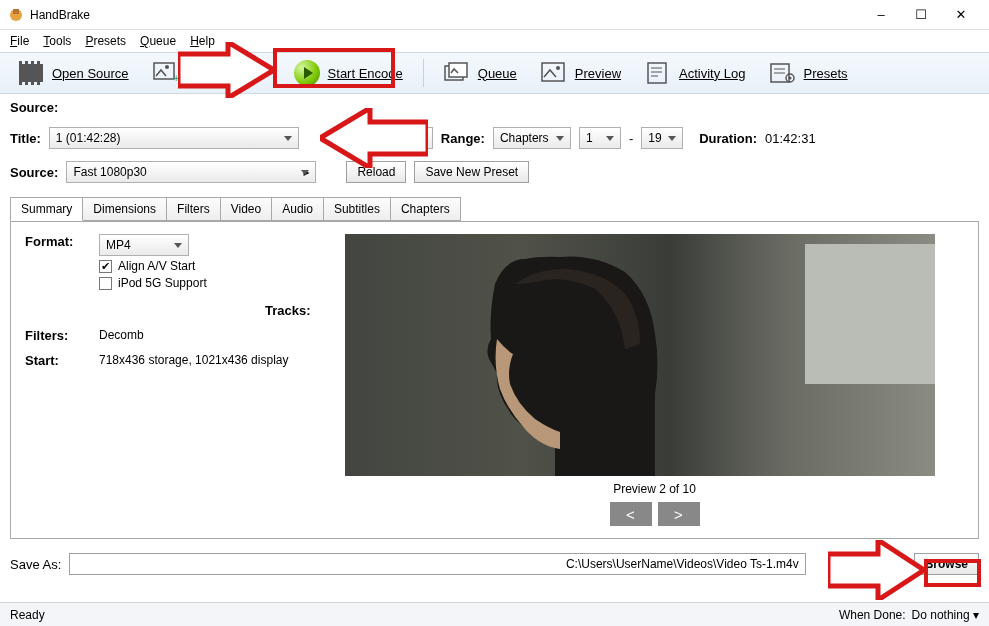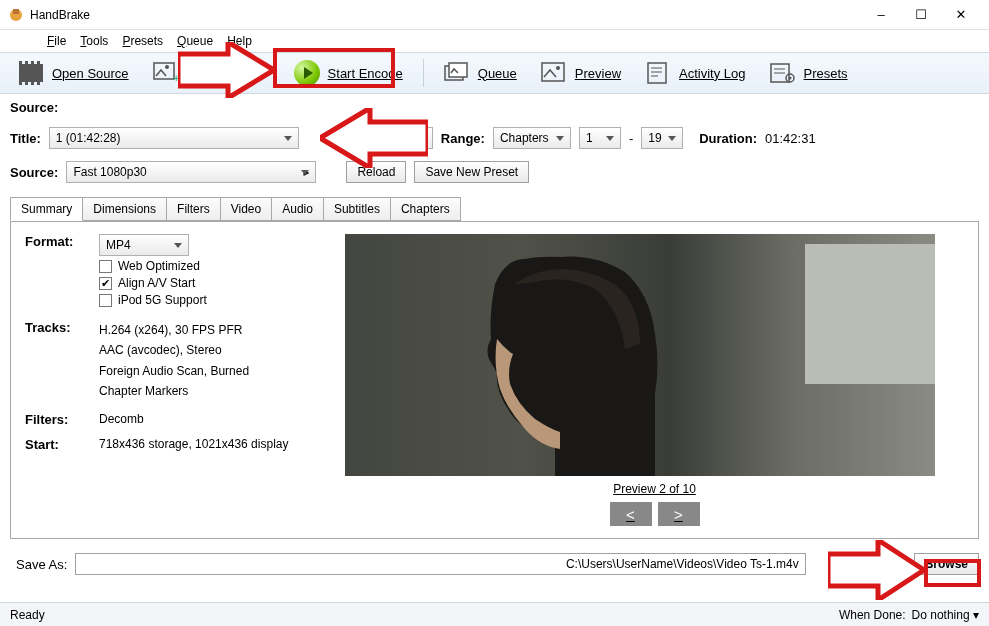--- a/index.html
+++ b/index.html
@@ -1,51 +1,51 @@
 <!DOCTYPE html>
 <html><head>
 <meta charset="utf-8">
 <style>
 * { box-sizing: border-box; margin: 0; padding: 0; }
 body { font-family: "Segoe UI", Tahoma, sans-serif; font-size: 13px; color: #000; background: #fff; width: 989px; height: 626px; overflow: hidden; position: relative; }
 .titlebar { height: 30px; display: flex; align-items: center; padding: 0 8px; border-bottom: 1px solid #e0e0e0; }
 .titlebar .app-icon { width: 16px; height: 16px; margin-right: 6px; }
 .titlebar .title { flex: 1; font-size: 12px; }
 .titlebar .winbtn { width: 40px; height: 28px; display: flex; align-items: center; justify-content: center; cursor: pointer; }
-.menubar { display: flex; gap: 2px; padding: 2px 12px; font-size: 12px; margin-left: 29px; }
+.menubar { display: flex; gap: 2px; padding: 2px 4px; font-size: 12px; }
 .menubar .menu-item { padding: 2px 6px; cursor: pointer; }
 .menubar .menu-item span { text-decoration: underline; }
 .toolbar { background: linear-gradient(#f4f9fe,#e8f0f8); border-top: 1px solid #d0d8e0; border-bottom: 1px solid #d0d8e0; height: 42px; display: flex; align-items: center; padding: 0 10px; gap: 8px; }
 .toolbar .tb-btn { display: flex; align-items: center; gap: 8px; padding: 4px 8px; cursor: pointer; text-decoration: underline; }
 .toolbar .tb-icon { width: 26px; height: 22px; display:flex; align-items:center; justify-content:center; }
 .play-icon { width:26px; height:26px; border-radius:50%; background: radial-gradient(circle at 30% 30%, #d4f7a0, #7cc600 60%, #4a8b00); display:flex; align-items:center; justify-content:center; }
 .play-icon::after { content:""; border-left:9px solid #2a5a00; border-top:6px solid transparent; border-bottom:6px solid transparent; margin-left:3px;}
 .toolbar .divider { width:1px; height:28px; background:#c8d0d8; margin:0 4px;}
 .row { display:flex; align-items:center; padding: 6px 10px; gap:8px; }
 .row .lbl { font-weight:bold; font-size:13px; }
 .dropdown { border:1px solid #b0b0b0; background:linear-gradient(#fff,#eaeaea); height:22px; display:flex; align-items:center; padding:0 20px 0 6px; position:relative; font-size:12px; }
 .dropdown::after { content:""; position:absolute; right:6px; border-left:4px solid transparent; border-right:4px solid transparent; border-top:5px solid #555; }
 .btn { border:1px solid #a0a0a0; background:linear-gradient(#fff,#e8e8e8); height:22px; padding:0 10px; cursor:pointer; font-size:12px; display:flex; align-items:center;}
 .tabs { display:flex; margin: 8px 10px 0 10px; }
 .tab { border:1px solid #a8a8a8; background:linear-gradient(#fcfcfc,#eee); padding:4px 10px; cursor:pointer; font-size:12px; margin-right:-1px; }
 .tab.active { background:#fff; border-bottom:1px solid #fff; z-index:2; position:relative;}
 .tab-body { border:1px solid #a8a8a8; margin:0 10px 8px 10px; padding:12px 14px; }
 .panel-grid { display:flex; gap:20px; }
 .panel-left { flex:0 0 300px; }
-.panel-right { flex:1;text-decoration:underline; }
+.panel-right { flex:1; }
 .form-row { display:flex; align-items:flex-start; margin-bottom:10px; gap:14px;justify-content:flex-end;}
 .form-row .fl { font-weight:bold; width:60px; }
 .form-row .fc { flex:1; }
 .checkbox { display:flex; align-items:center; gap:6px; margin:3px 0; font-size:12px;}
 .checkbox .box { width:13px; height:13px; border:1px solid #777; display:flex; align-items:center; justify-content:center; font-size:11px; background:#fff;}
 .preview-area { width:590px; height:242px; background:#4a4a48; position:relative; overflow:hidden; }
 .preview-caption { text-align:center; margin:6px 0; font-size:12px;}
 .nav-btns { display:flex; justify-content:center; gap:6px;}
 .nav-btns .nb { background:#888; color:#fff; border:none; width:42px; height:24px; cursor:pointer; font-size:15px;}
-.saveas-row { display:flex; align-items:center; padding:6px 10px 8px; gap:8px;margin-left:6px;}
+.saveas-row { display:flex; align-items:center; padding:6px 10px 8px; gap:8px;}
 .saveas-row input { flex:1; border:1px solid #a0a0a0; height:22px; padding:0 6px; font-size:12px; margin-right:100px;text-align:right;}
 .statusbar { position:absolute; bottom:0; left:0; right:0; height:24px; background:#f3f5f8; border-top:1px solid #d0d4d8; display:flex; align-items:center; padding:0 10px; font-size:12px;}
 .statusbar .spacer { flex:1;}
 .red-box { position:absolute; border:4px solid #d81818; pointer-events:none; }
 .red-arrow { position:absolute; pointer-events:none;}
 .film-icon { width:24px; height:18px; background:#555; position:relative;}
 .film-icon::before, .film-icon::after { content:""; position:absolute; top:-3px; left:0; right:0; height:3px; background:repeating-linear-gradient(90deg,#555 0 3px, transparent 3px 6px);}
 .film-icon::after { top:auto; bottom:-3px;}
 .preview-face { position:absolute; inset:0; background: linear-gradient(90deg, #434640 0%, #505249 30%, #3a3c38 55%, #6a6c64 75%, #8a8c84 100%); }
 .face-silhouette { position:absolute; left:120px; top:20px; width:230px; height:222px; }
@@ -204,41 +204,31 @@
 <div class="tab-body">
   <div class="panel-grid">
     <div class="panel-left">
       <div class="form-row">
         <span class="fl">Format:</span>
         <div class="fc">
           <div class="dropdown" style="width:90px">
               <span>MP4</span>
             </div>
           <div class="checkbox">
-              <span class="box"></span>
-              <span>Web Optimized</span>
-            </div>
-          <div class="checkbox">
               <span class="box">✔</span>
               <span>Align A/V Start</span>
             </div>
           <div class="checkbox">
               <span class="box"></span>
               <span>iPod 5G Support</span>
             </div>
         </div>
       </div>
       <div class="form-row">
         <span class="fl">Tracks:</span>
-        <div class="fc" style="font-size:12px;line-height:1.7">
-          <div>H.264 (x264), 30 FPS PFR</div>
-          <div>AAC (avcodec), Stereo</div>
-          <div>Foreign Audio Scan, Burned</div>
-          <div>Chapter Markers</div>
-        </div>
       </div>
       <div class="form-row">
         <span class="fl">Filters:</span>
         <div class="fc" style="font-size:12px"><span>Decomb</span></div>
       </div>
       <div class="form-row">
         <span class="fl">Start:</span>
         <div class="fc" style="font-size:12px"><span>718x436 storage, 1021x436 display</span></div>
       </div>
     </div>

